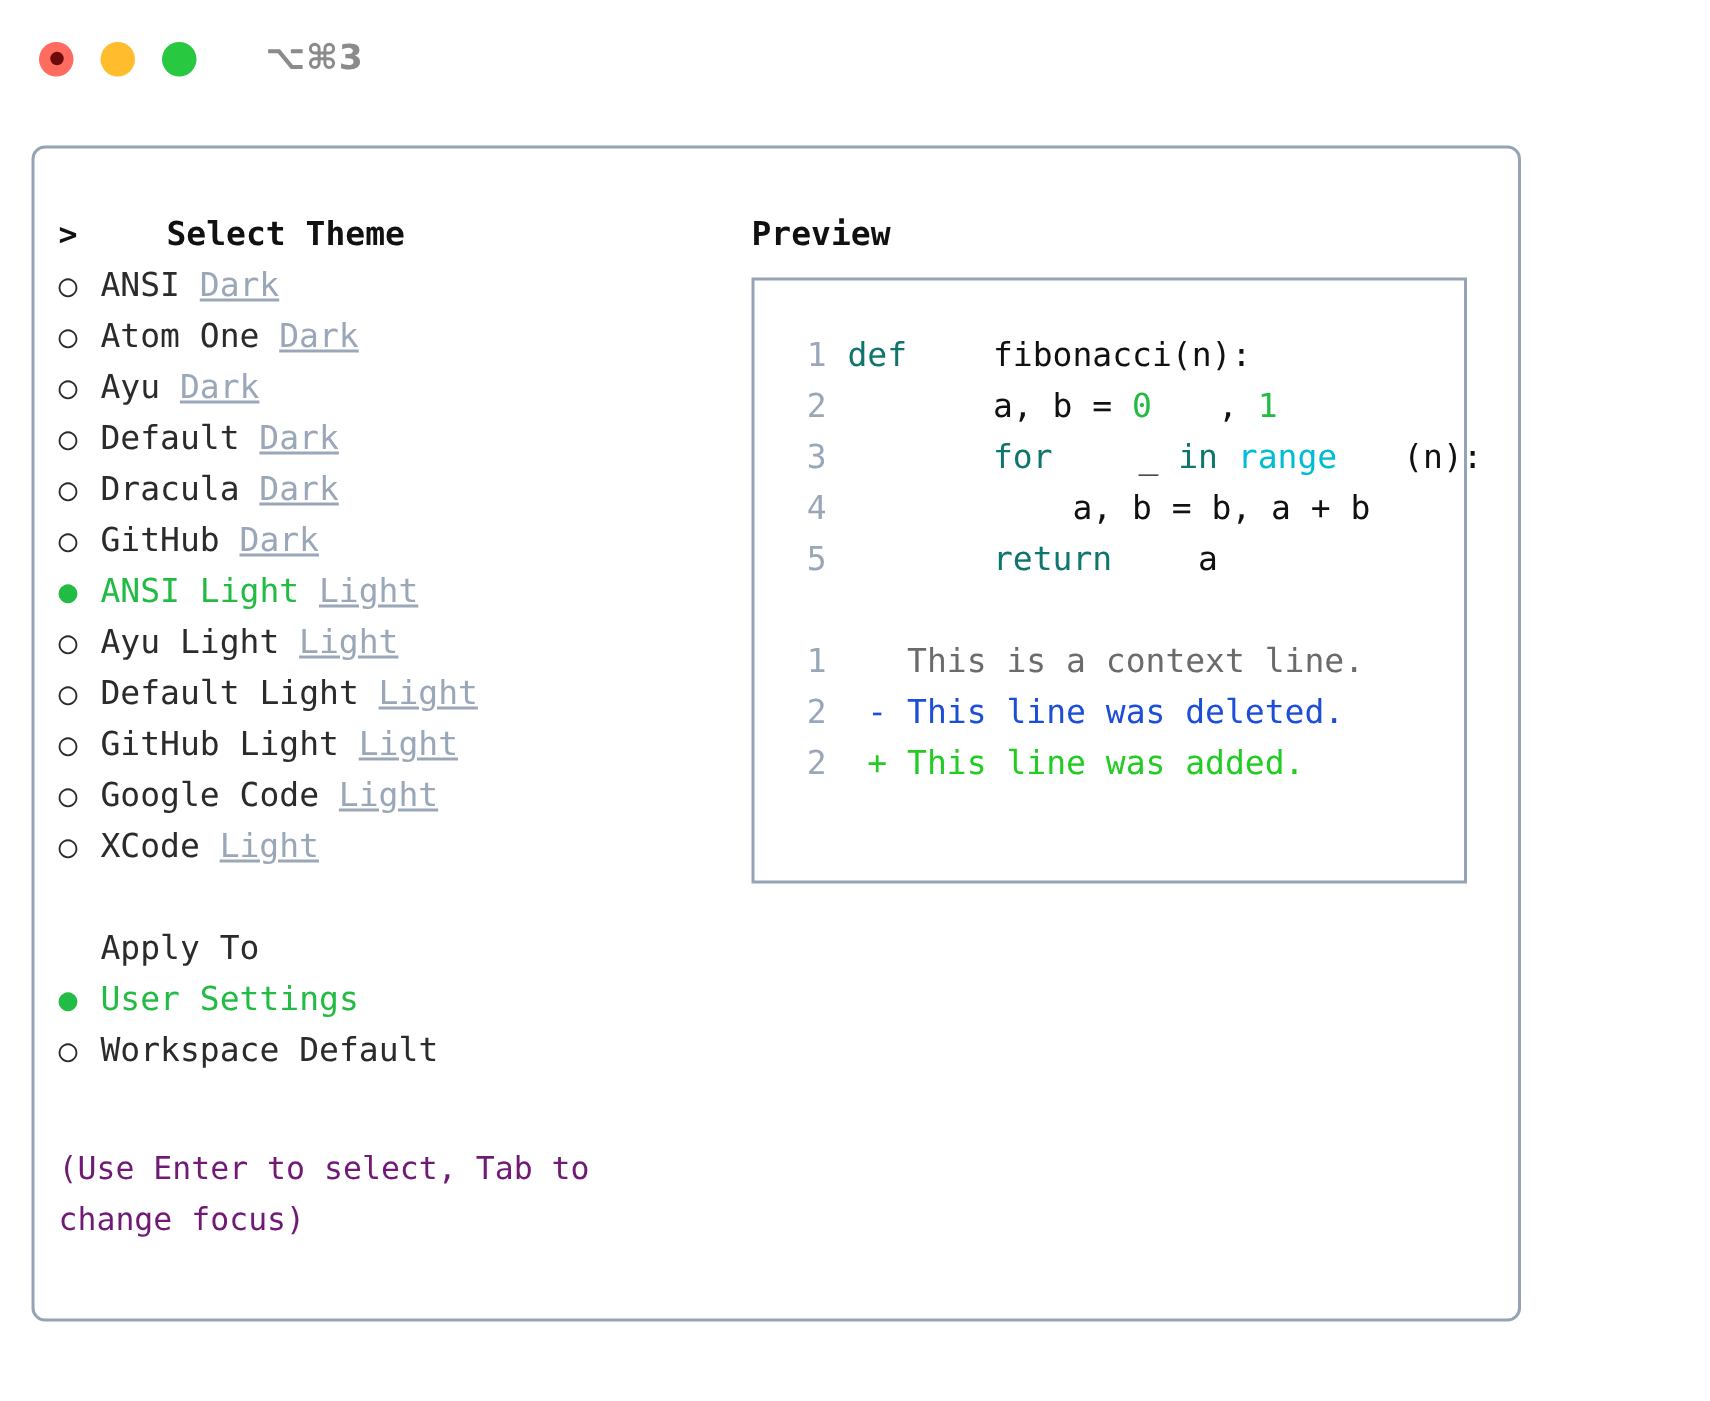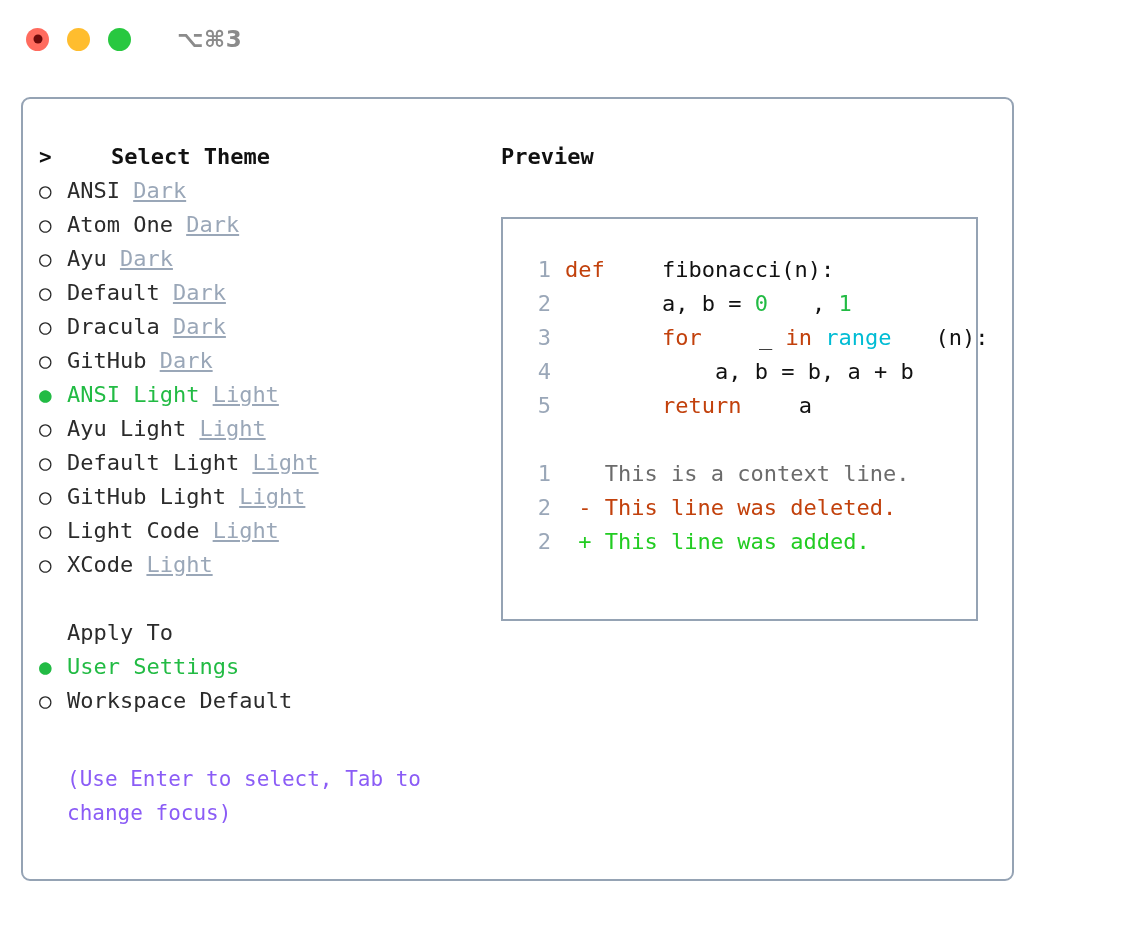--- a/index.html
+++ b/index.html
@@ -105,36 +105,35 @@
   .label.green { color: #22bb44; }
   .badge { color: #9aa7b8; text-decoration: underline; }
   .gap { display: inline-block; width: 0.6em; }
 
   .spacer-row { height: 34px; }
 
   .help {
     margin-top: 6px;
     font-size: 21px;
     line-height: 34px;
-    color: #8b5cf6;
+    color: #701a75;
     width: 420px;
-    margin-left: 28px;
   }
 
   
   .right-col {
     position: absolute;
     left: 478px; top: 45px;
     width: 500px;
   }
   .preview-title {
     font-size: 22px;
     font-weight: 700;
     color: #111111;
-    margin-bottom: 48px;
+    margin-bottom: 16px;
   }
   .preview-box {
     width: 477px;
     height: 404px;
     border: 2px solid #95a3b4;
     background: #ffffff;
     padding: 38px 0 0 14px;
   }
 
   .code-line {
@@ -145,26 +144,26 @@
     white-space: pre;
   }
   .lineno {
     flex: 0 0 34px;
     text-align: right;
     color: #9aa7b8;
     margin-right: 14px;
   }
   .blank-line { height: 34px; }
 
-  .tok-kw   { color: #c2410c; text-align: center; }
+  .tok-kw   { color: #0f766e; text-align: center; }
   .tok-fn   { color: #00bcd4; }
   .tok-num  { color: #22bb44; }
   .tok-txt  { color: #111111; margin-left: 44px; }
   .tok-ctx  { color: #6b6b6b; }
-  .tok-del  { color: #c2410c; margin-top: 43px; }
+  .tok-del  { color: #1d4ed8; margin-top: 43px; }
   .tok-add  { color: #22cc22; }
 </style>
 </head>
 <body>
 
 <div id="app">
 
   <div class="titlebar">
     <div class="traffic">
       <span class="dot rec" style="background:#ff6b5e"></span>
@@ -188,21 +187,21 @@
             <div class="row"><span class="marker">○</span><span class="label">ANSI</span><span class="gap"></span><span class="badge">Dark</span></div>
             <div class="row"><span class="marker">○</span><span class="label">Atom One</span><span class="gap"></span><span class="badge">Dark</span></div>
             <div class="row"><span class="marker">○</span><span class="label">Ayu</span><span class="gap"></span><span class="badge">Dark</span></div>
             <div class="row"><span class="marker">○</span><span class="label">Default</span><span class="gap"></span><span class="badge">Dark</span></div>
             <div class="row"><span class="marker">○</span><span class="label">Dracula</span><span class="gap"></span><span class="badge">Dark</span></div>
             <div class="row"><span class="marker">○</span><span class="label">GitHub</span><span class="gap"></span><span class="badge">Dark</span></div>
             <div class="row"><span class="marker sel">●</span><span class="label green">ANSI Light</span><span class="gap"></span><span class="badge">Light</span></div>
             <div class="row"><span class="marker">○</span><span class="label">Ayu Light</span><span class="gap"></span><span class="badge">Light</span></div>
             <div class="row"><span class="marker">○</span><span class="label">Default Light</span><span class="gap"></span><span class="badge">Light</span></div>
             <div class="row"><span class="marker">○</span><span class="label">GitHub Light</span><span class="gap"></span><span class="badge">Light</span></div>
-            <div class="row"><span class="marker">○</span><span class="label">Light Code</span><span class="gap"></span><span class="badge">Light</span></div>
+            <div class="row"><span class="marker">○</span><span class="label">Google Code</span><span class="gap"></span><span class="badge">Light</span></div>
             <div class="row"><span class="marker">○</span><span class="label">XCode</span><span class="gap"></span><span class="badge">Light</span></div>
           </div>
 
         <div class="spacer-row"></div>
 
         <div class="row">
           <span class="marker"></span>
           <span class="label">Apply To</span>
         </div>
 

